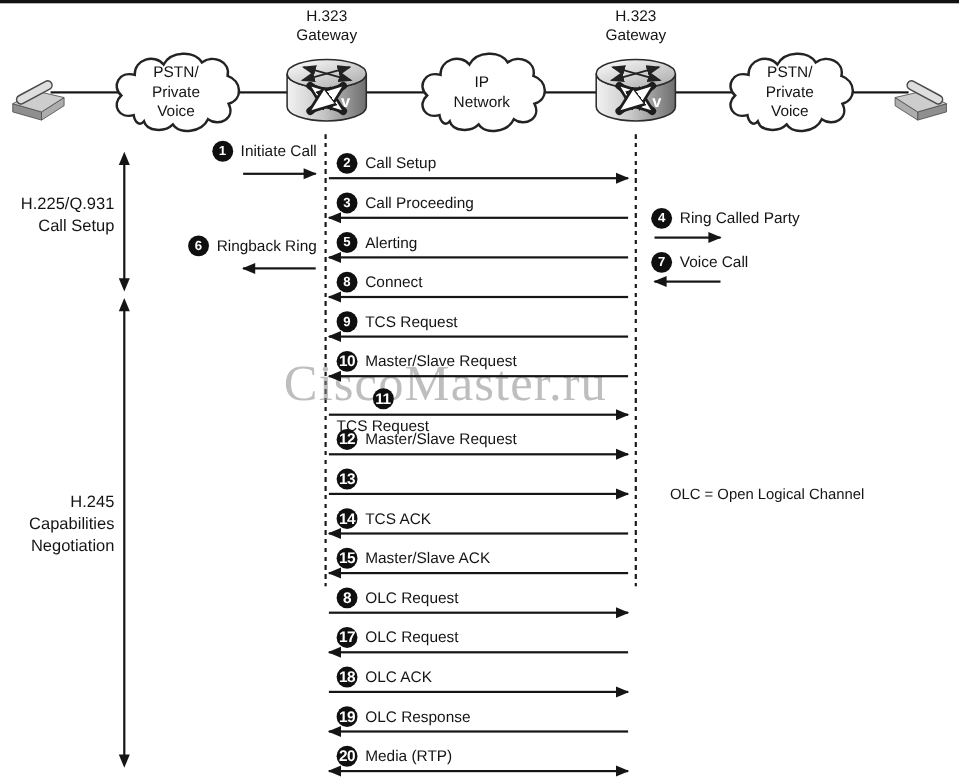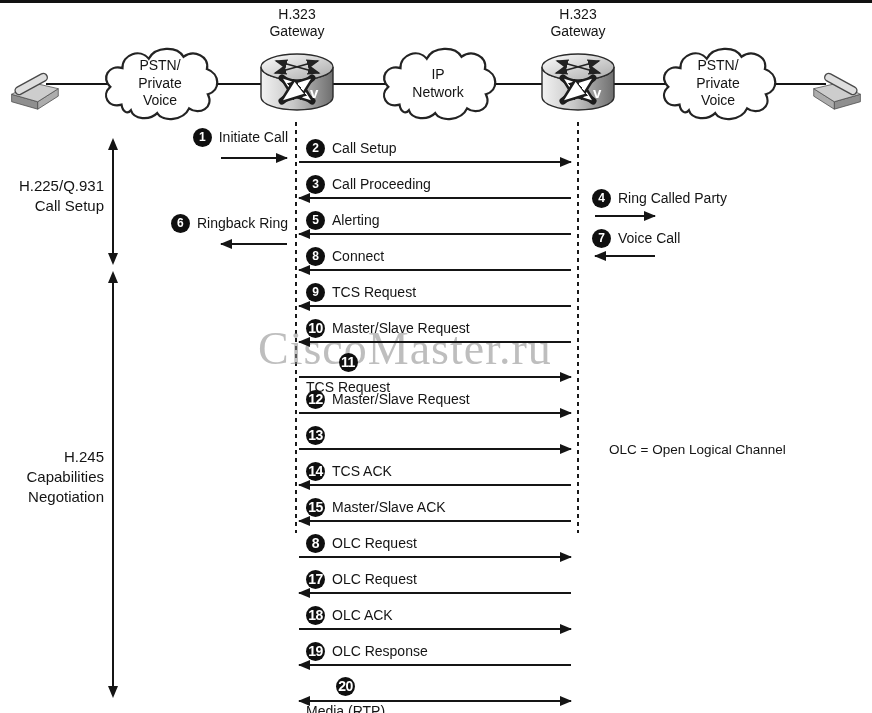--- a/index.html
+++ b/index.html
@@ -295,19 +295,19 @@
     <span class="lbl">OLC ACK</span>
   </div>
   <div class="arrow dir-right" style="left: 299px; width: 272px; top: 628px;"></div>
 
   <div class="msg" style="left: 306px; top: 641px;">
     <span class="badge two">19</span>
     <span class="lbl">OLC Response</span>
   </div>
   <div class="arrow dir-left" style="left: 299px; width: 272px; top: 664px;"></div>
 
-  <div class="msg" style="left: 306px; top: 677px; flex-direction: column;">
+  <div class="msg" style="left: 306px; top: 677px;">
     <span class="badge two">20</span>
     <span class="lbl">Media (RTP)</span>
   </div>
   <div class="arrow dir-both" style="left: 299px; width: 272px; top: 700px;"></div>
 </div>
 </div>
 
 </body></html>

